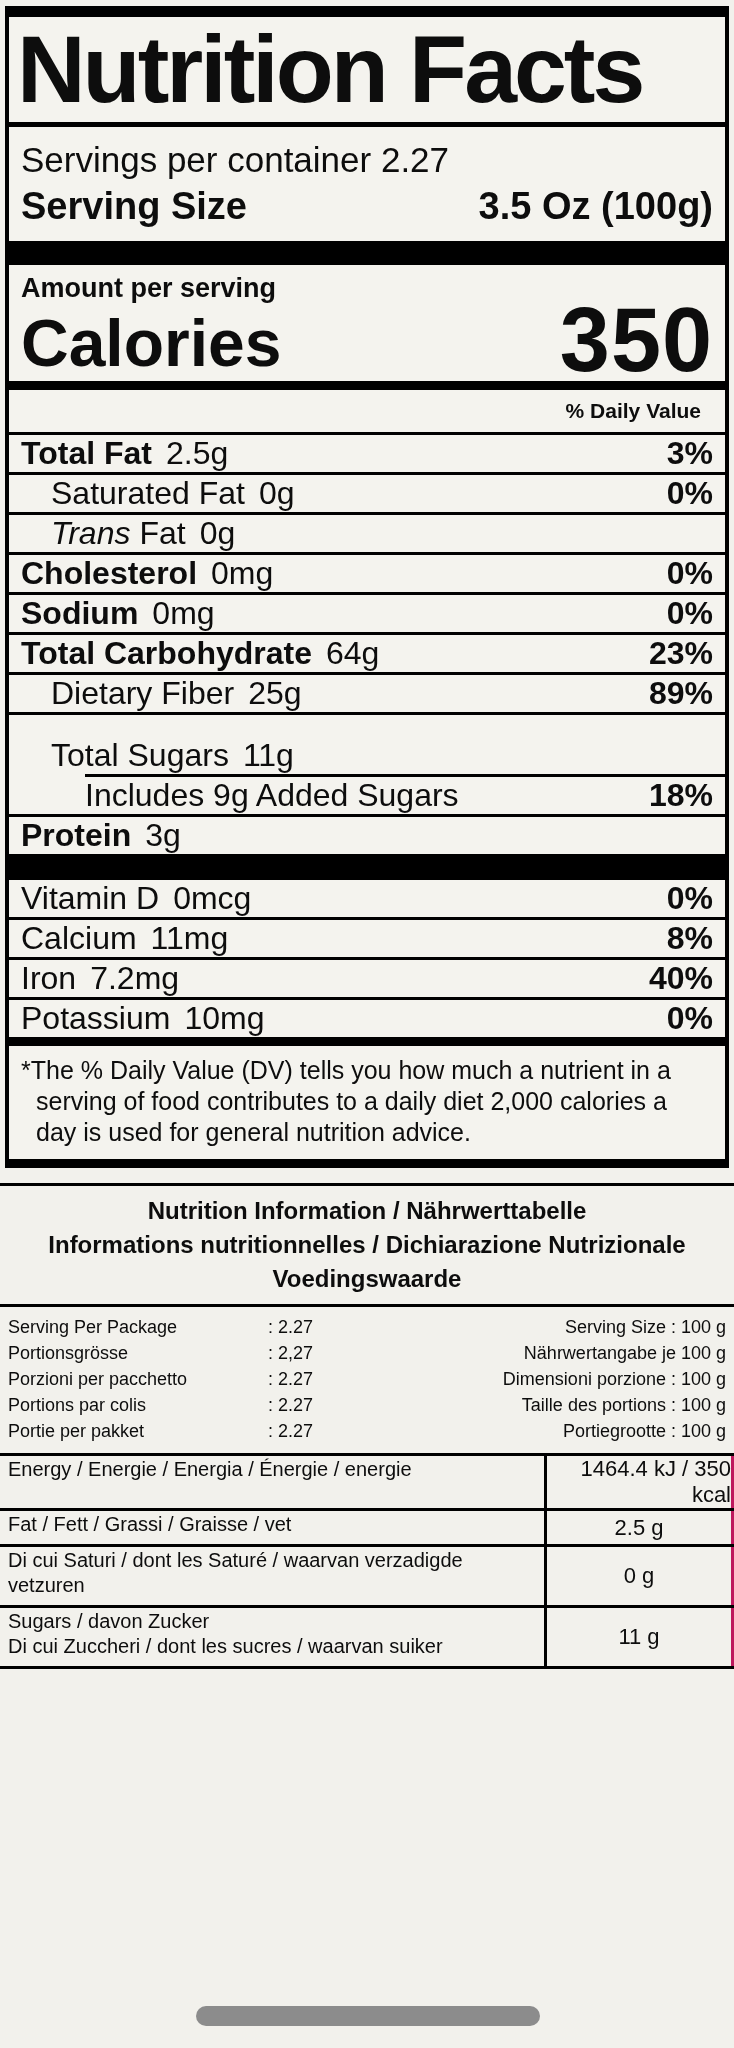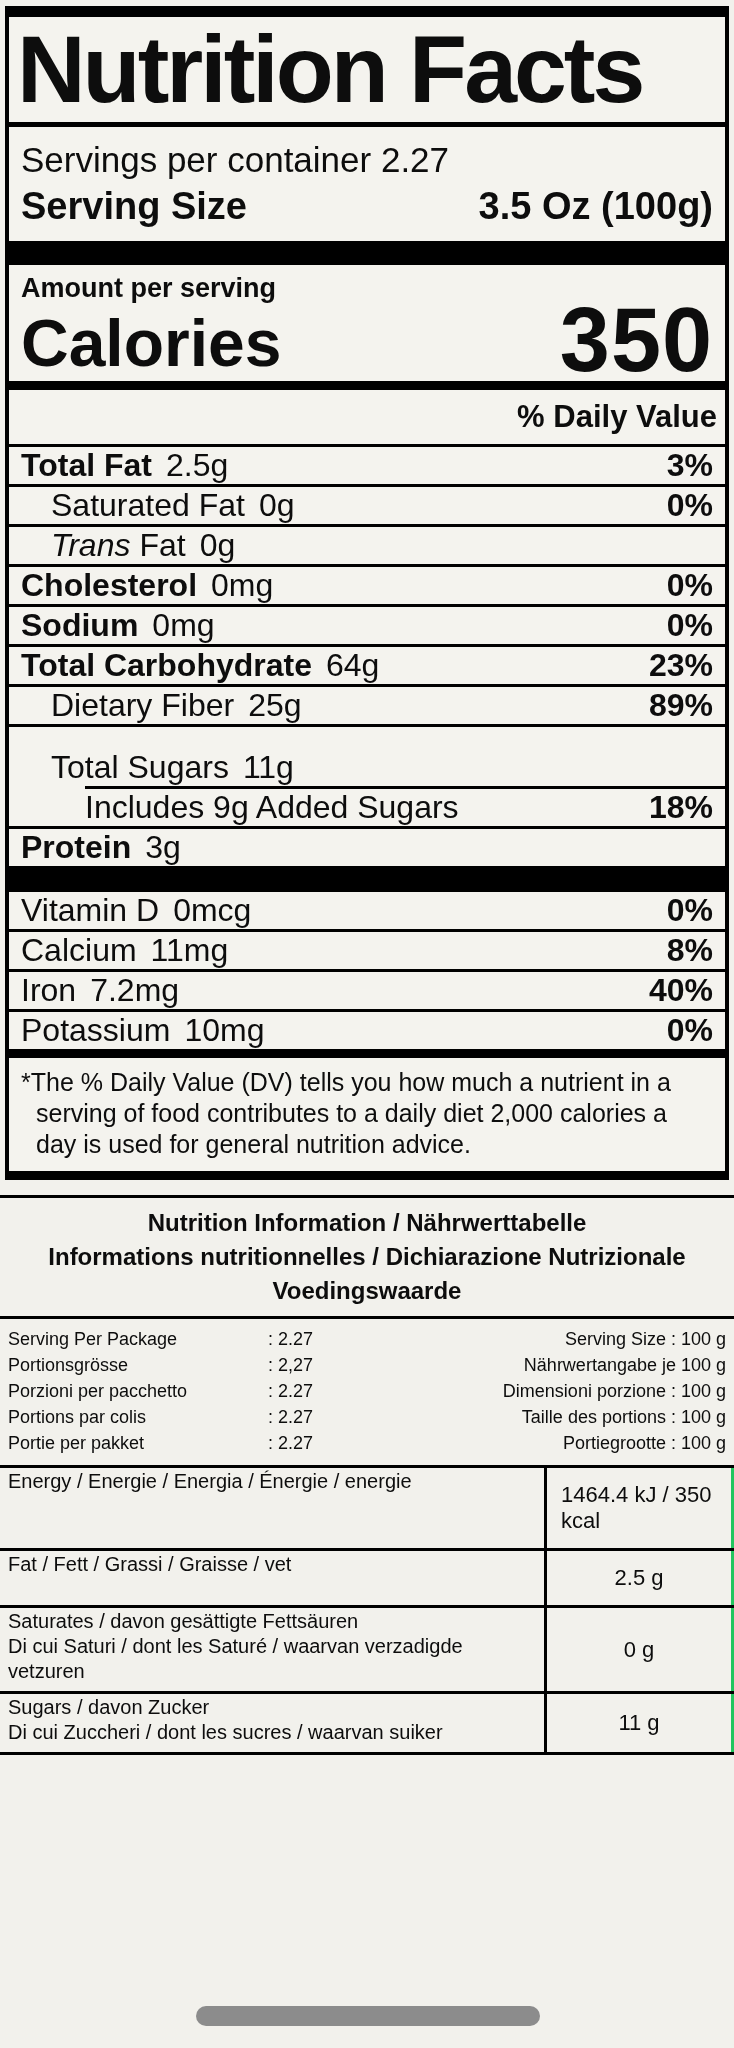--- a/index.html
+++ b/index.html
@@ -11,21 +11,21 @@
   .nf-title{font-size:95px;font-weight:bold;letter-spacing:-3px;line-height:1.02;padding:4px 6px 0 8px;white-space:nowrap;}
   .rule-title{height:5px;background:#000;margin-top:4px;}
   .line-servings{font-size:35px;padding:13px 12px 0;}
   .line-ssize{display:flex;justify-content:space-between;font-size:38px;font-weight:bold;padding:5px 12px 13px;}
   .bar24{height:24px;background:#000;}
   .line-amount{font-size:27px;font-weight:600;padding:8px 12px 0;}
   .line-cal{display:flex;justify-content:space-between;align-items:flex-end;padding:0 12px 5px;}
   .cal-label{font-size:66px;font-weight:bold;line-height:1;}
   .cal-value{font-size:90px;font-weight:bold;line-height:0.8;letter-spacing:1px;}
   .bar9{height:9px;background:#000;}
-  .dv-head{text-align:right;font-size:31px;font-weight:bold;padding:9px 8px;}
+  .dv-head{text-align:right;font-size:21px;font-weight:bold;padding:9px 24px;}
   .sep{height:3px;background:#000;}
   .sep.sind{margin-left:76px;}
   .nrow{display:flex;justify-content:space-between;align-items:baseline;font-size:32px;padding:0 12px;}
   .bold{font-weight:bold;}
   .ital{font-style:italic;}
   .namt{margin-left:14px;}
   .gap8{margin-left:9px;}
   .ndv{font-weight:bold;}
   .ind1{padding-left:42px;}
   .ind2{padding-left:76px;}
@@ -37,21 +37,21 @@
   .mt14{margin-top:15px;}
   .intl-head{text-align:center;font-weight:bold;font-size:24px;line-height:1.42;padding:8px 20px;}
   .serv-wrap{display:flex;justify-content:space-between;padding:7px 8px 9px;font-size:18px;}
   .srow{display:flex;line-height:26px;}
   .sl{width:260px;}
   .serv-right{text-align:right;line-height:26px;}
   .tbl{border-top:3px solid #000;border-bottom:3px solid #000;}
   .trow{display:grid;grid-template-columns:1fr 190px;}
   .trow + .trow{border-top:3px solid #000;}
   .tl{padding:1px 4px 7px 8px;font-size:20px;line-height:25px;}
-  .tv{border-left:3px solid #000;border-right:3px solid #22c55e;display:flex;align-items:center;justify-content:center;font-size:22px;text-align:left;padding:14px;}
+  .tv{border-left:3px solid #000;border-right:3px solid #be185d;display:flex;align-items:center;justify-content:center;font-size:22px;text-align:right;padding:0;}
   .artifact{position:absolute;left:196px;top:2006px;width:344px;height:20px;border-radius:10px;background:#8c8c8c;}
 </style>
 </head>
 <body>
 
 <div class="page">
 
   <div class="nf-box">
     <div class="nf-top"></div>
     <div class="nf-title">Nutrition Facts</div>
@@ -210,21 +210,20 @@
         <div class="tv">1464.4 kJ / 350 kcal</div>
       </div>
       <div class="trow">
         <div class="tl">
             <div>Fat / Fett / Grassi / Graisse / vet</div>
           </div>
         <div class="tv">2.5 g</div>
       </div>
       <div class="trow">
         <div class="tl">
-            <div>Saturates / davon gesättigte Fettsäuren</div>
             <div>Di cui Saturi / dont les Saturé / waarvan verzadigde vetzuren</div>
           </div>
         <div class="tv">0 g</div>
       </div>
       <div class="trow">
         <div class="tl">
             <div>Sugars / davon Zucker</div>
             <div>Di cui Zuccheri / dont les sucres / waarvan suiker</div>
           </div>
         <div class="tv">11 g</div>

